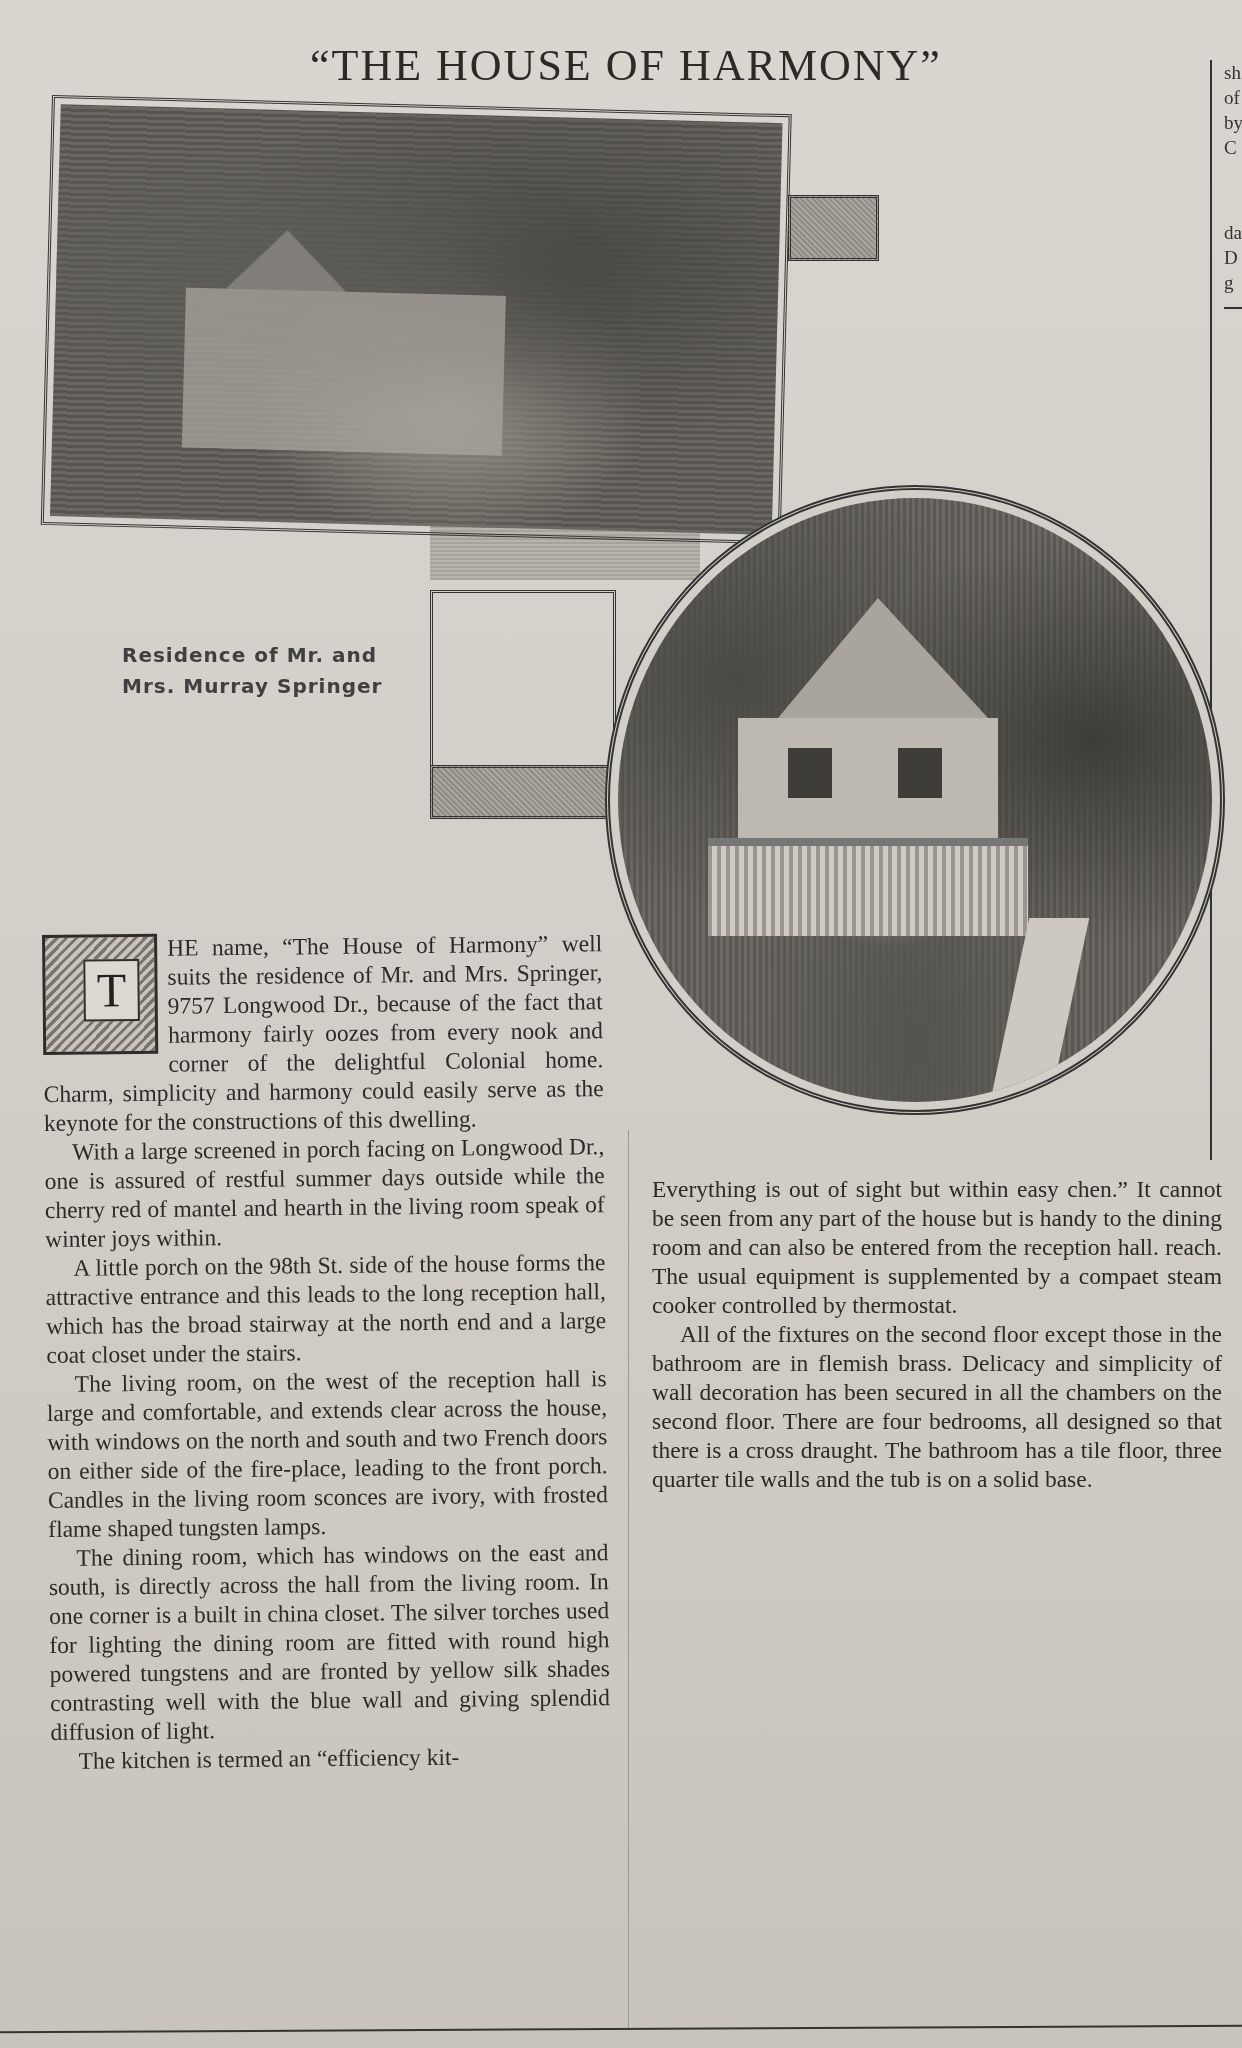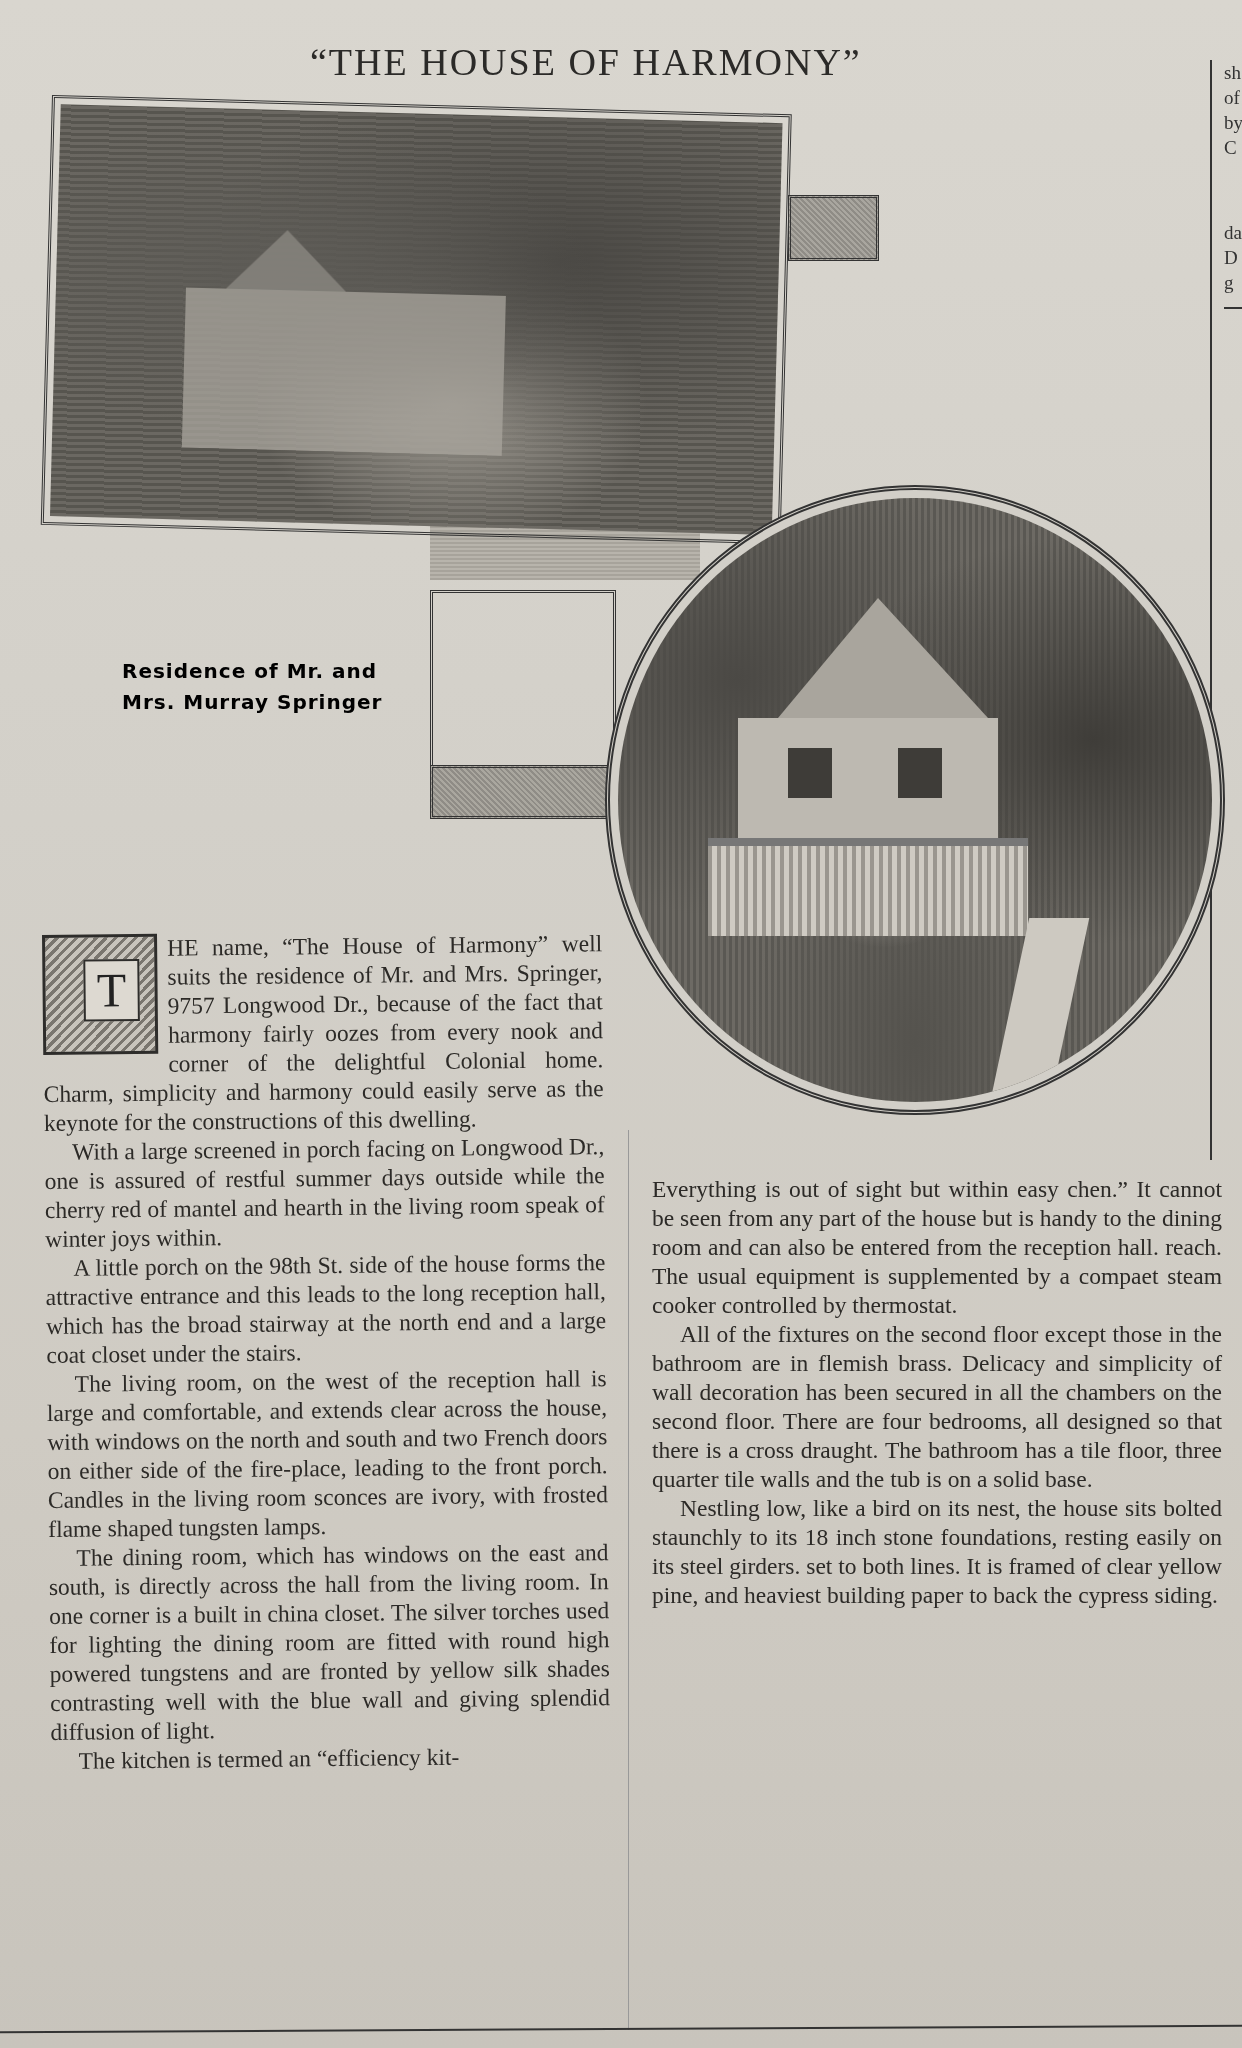--- a/index.html
+++ b/index.html
@@ -5,21 +5,21 @@
   html, body { margin:0; padding:0; }
   body {
     width:1242px; height:2048px; overflow:hidden; position:relative;
     background: linear-gradient(180deg,#d9d6cf 0%,#d3d0c9 40%,#cfcbc3 70%,#c8c4bc 100%);
     font-family: "Liberation Serif", "DejaVu Serif", serif;
     color:#2a2825;
   }
   .page { position:absolute; inset:0; }
   .title {
     position:absolute; left:310px; top:40px; width:600px;
-    font-size:38px; letter-spacing:2px; color:#2b2a28;
+    font-size:44px; letter-spacing:2px; color:#2b2a28;
     white-space:nowrap;
   }
   
   .next-col { position:absolute; left:1210px; top:60px; width:40px; height:1100px; border-left:2px solid #333; }
   .next-col span { display:block; font-size:19px; line-height:25px; padding-left:12px; color:#333; }
   .next-col .gap { height:60px; }
   .next-col .rule { margin-left:12px; width:30px; border-top:2px solid #333; margin-top:12px; }
   
   .frame-top {
     position:absolute; left:52px; top:95px; width:740px; height:430px;
@@ -56,23 +56,23 @@
       radial-gradient(ellipse at 50% 90%, #55534e 0%, transparent 40%),
       repeating-linear-gradient(90deg,#6d6a64 0 3px,#5a5853 3px 6px);
     position:relative; overflow:hidden;
   }
   .oval-house { position:absolute; left:120px; top:220px; width:260px; height:210px; background:#bdb9b1; }
   .oval-house::before { content:""; position:absolute; left:40px; top:-120px; border-left:100px solid transparent; border-right:110px solid transparent; border-bottom:120px solid #a9a59d; }
   .oval-house .win { position:absolute; width:44px; height:50px; background:#3e3c38; top:30px; }
   .oval-house .porch { position:absolute; left:-30px; top:120px; width:320px; height:90px; border-top:8px solid #777; background:repeating-linear-gradient(90deg,#9a968f 0 4px,#cfcbc3 4px 9px); }
   .walk { position:absolute; left:390px; top:420px; width:60px; height:200px; background:#cdc9c1; transform:skewX(-12deg); }
   .caption {
-    position:absolute; left:122px; top:656px; width:280px;
+    position:absolute; left:122px; top:640px; width:280px;
     font-family:"DejaVu Sans", sans-serif; font-weight:bold; font-size:20px; line-height:31px;
-    letter-spacing:1px; color:#000000;
+    letter-spacing:1px; color:#404040;
   }
   
   .col {
     position:absolute; font-size:23.5px; line-height:29px; text-align:justify;
     color:#2c2a27;
   }
   .col p { margin:0; text-indent:28px; }
   .col p.noindent { text-indent:0; }
   .col-left { left:42px; top:935px; width:560px; transform:rotate(-0.6deg); transform-origin:left top; }
   .col-right { left:652px; top:1135px; width:570px;margin-top:40px; }
@@ -145,17 +145,16 @@
     <p>The living room, on the west of the reception hall is large and comfortable, and extends clear across the house, with windows on the north and south and two French doors on either side of the fire-place, leading to the front porch. Candles in the living room sconces are ivory, with frosted flame shaped tungsten lamps.</p>
     <p>The dining room, which has windows on the east and south, is directly across the hall from the living room. In one corner is a built in china closet. The silver torches used for lighting the dining room are fitted with round high powered tungstens and are fronted by yellow silk shades contrasting well with the blue wall and giving splendid diffusion of light.</p>
     <p>The kitchen is termed an “efficiency kit-</p>
   </div>
 
   <div class="col-divider"></div>
 
   <div class="col col-right">
     <p class="noindent">Everything is out of sight but within easy chen.” It cannot be seen from any part of the house but is handy to the dining room and can also be entered from the reception hall. reach. The usual equipment is supplemented by a compaet steam cooker controlled by thermostat.</p>
     <p>All of the fixtures on the second floor except those in the bathroom are in flemish brass. Delicacy and simplicity of wall decoration has been secured in all the chambers on the second floor. There are four bedrooms, all designed so that there is a cross draught. The bathroom has a tile floor, three quarter tile walls and the tub is on a solid base.</p>
-    <p>Nestling low, like a bird on its nest, the house sits bolted staunchly to its 18 inch stone foundations, resting easily on its steel girders. set to both lines. It is framed of clear yellow pine, and heaviest building paper to back the cypress siding.</p>
   </div>
 
   <div class="bottom-rule"></div>
 </div>
 
 </body></html>

